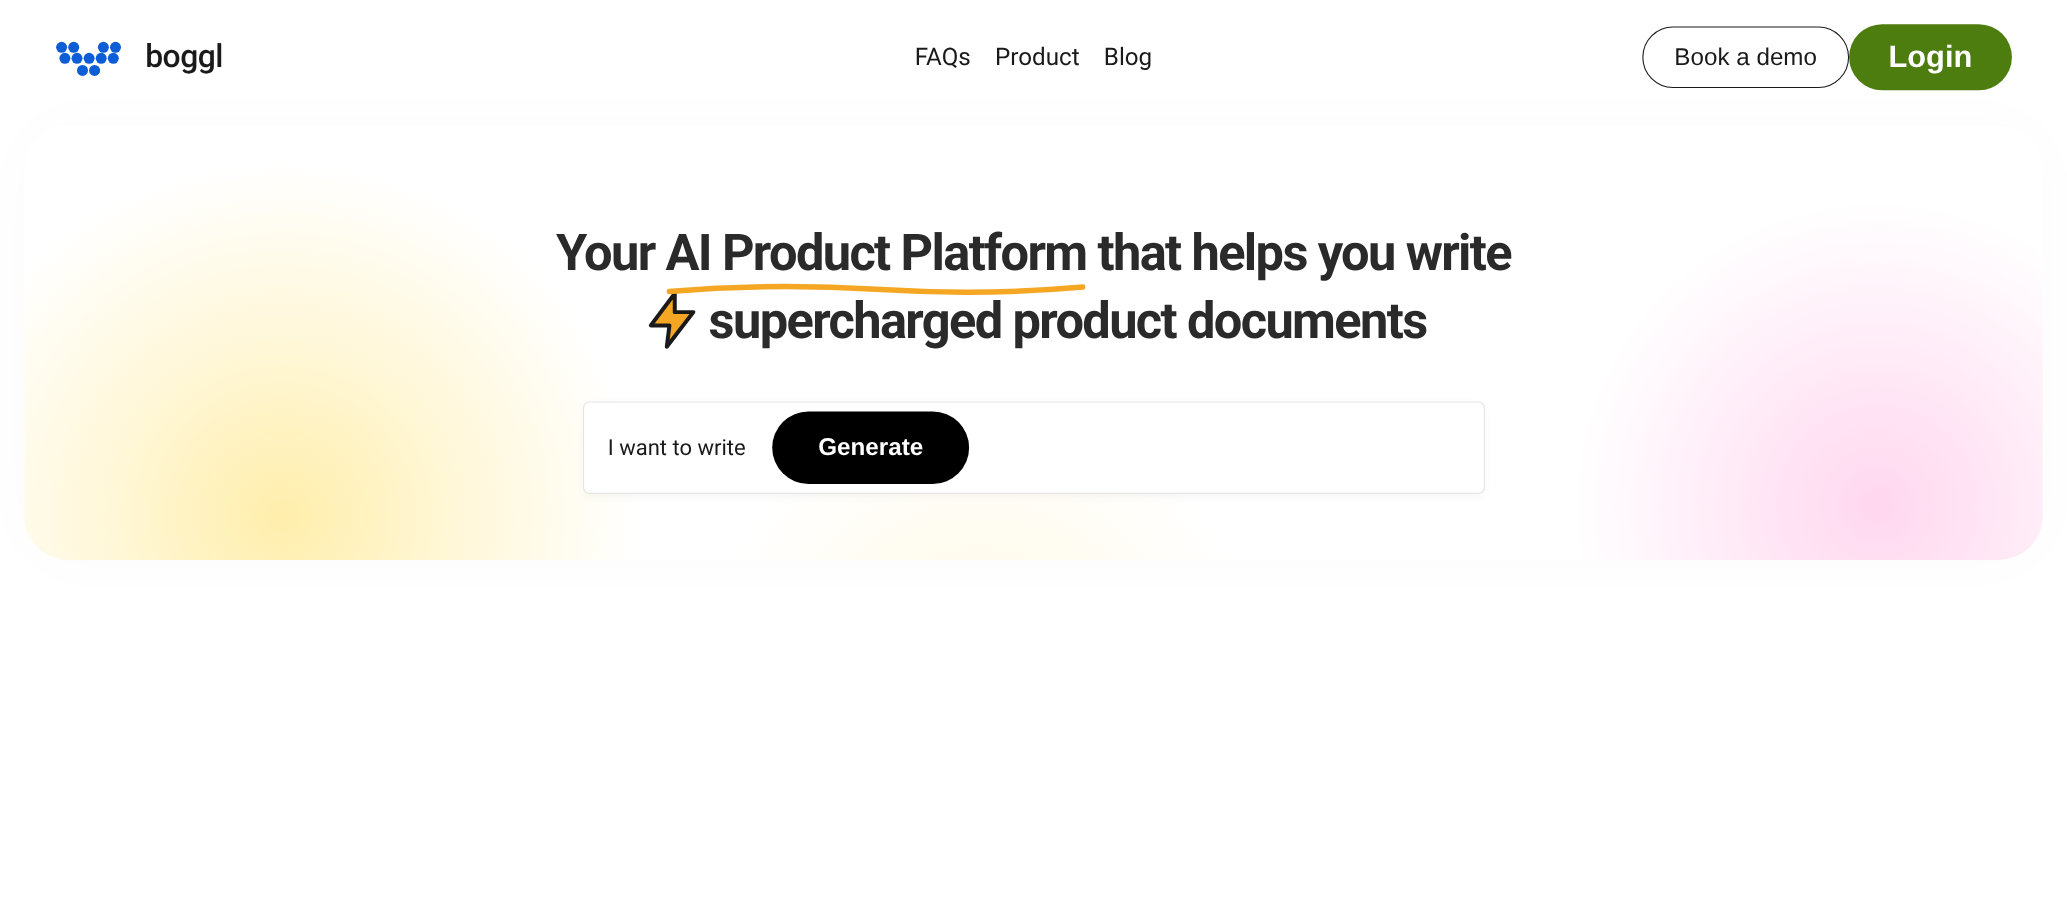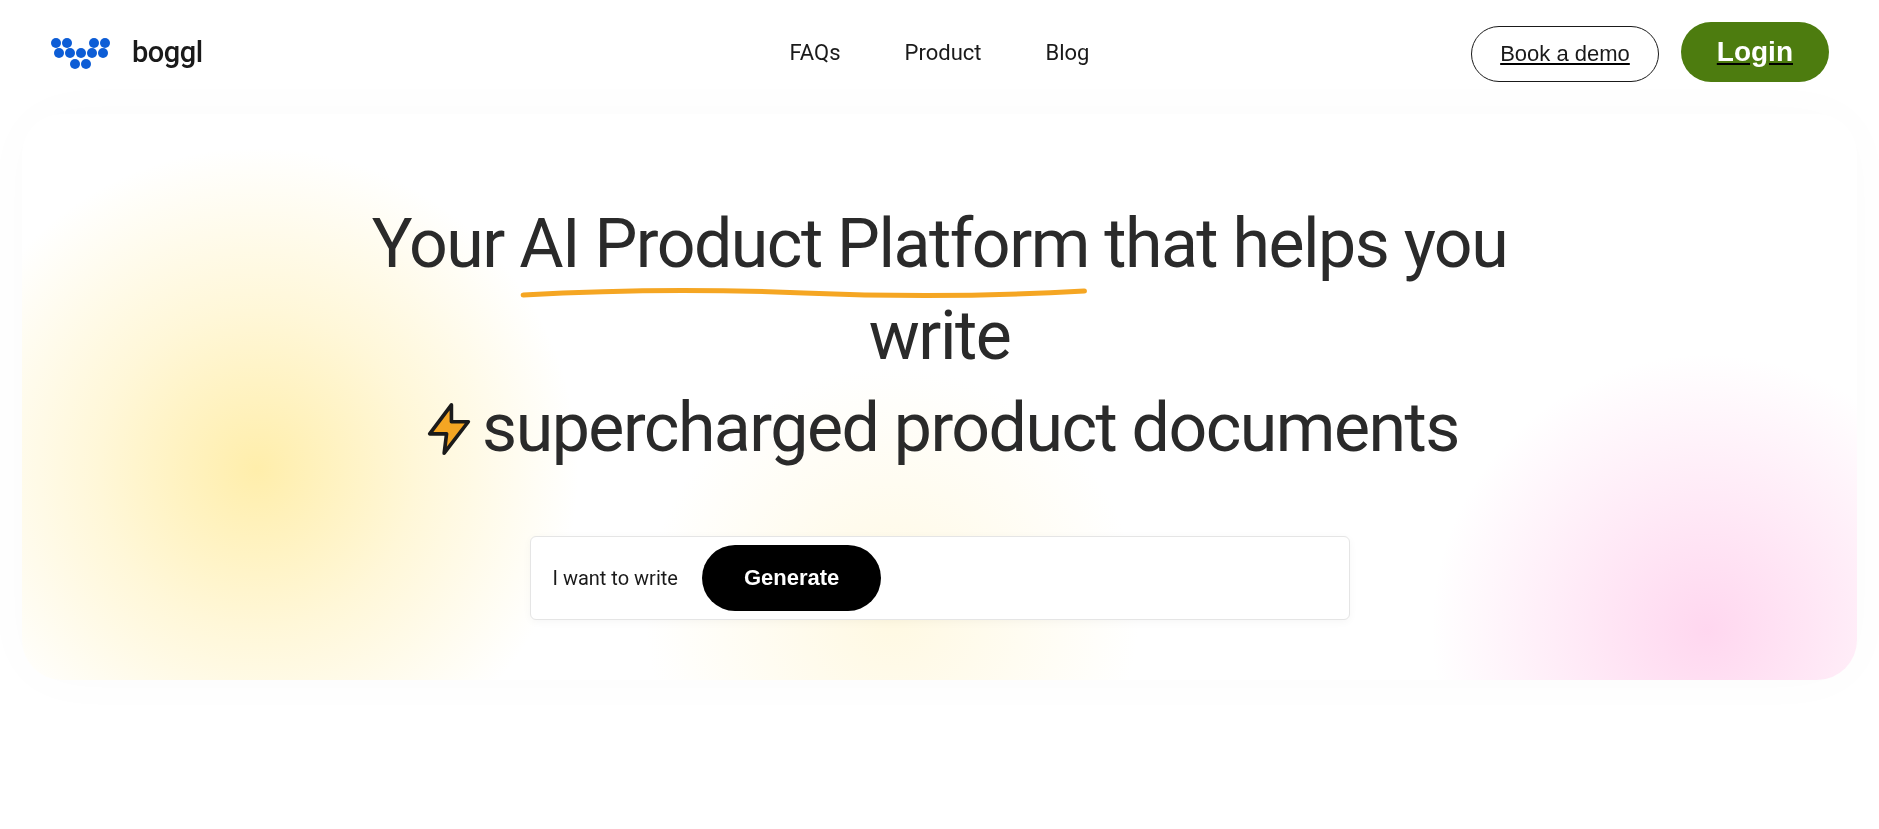--- a/index.html
+++ b/index.html
@@ -39,39 +39,37 @@
     
     .logo-text {
       font-size: 29px;
       font-weight: 500;
       color: #1a1a1a;
       letter-spacing: -0.5px;
     }
     
     .nav-center {
       display: flex;
-      gap: 64px;
+      gap: 22px;
       position: absolute;
       left: 50%;
       transform: translateX(-50%);
       text-align: right;
     }
     
     .nav-link {
       font-size: 22px;
       color: #1a1a1a;
       text-decoration: none;
       cursor: pointer;
     }
     
     .header-right {
       display: flex;
-      gap: 22px;
-      align-items: flex-end;
-      text-decoration: underline;
+      align-items: center;
     }
     
     .btn-outline {
       padding: 14px 28px;
       border: 1.5px solid #1a1a1a;
       border-radius: 30px;
       background: #ffffff;
       font-size: 22px;
       font-weight: 500;
       color: #1a1a1a;
@@ -134,22 +132,22 @@
     }
     
     .hero-content {
       position: relative;
       z-index: 2;
       max-width: 1200px;
       margin: 0 auto;
     }
     
     .hero-title {
-      font-size: 68px;
-      font-weight: 400;
+      font-size: 46px;
+      font-weight: 700;
       color: #2a2a2a;
       line-height: 1.35;
       letter-spacing: -1.5px;
     }
     
     .underline-wrap {
       position: relative;
       display: inline-block;
     }
     
@@ -174,21 +172,21 @@
       margin-top: 44px;
       font-size: 24px;
       color: #3a3a3a;
     }
     
     .accent-text {
       color: #e8255e;
     }
     
     .prompt-bar {
-      margin: 62px auto 0;
+      margin: 42px auto 0;
       max-width: 820px;
       display: flex;
       align-items: center;
       background: #ffffff;
       border: 1px solid #e5e5e5;
       border-radius: 6px;
       padding: 8px 8px 8px 22px;
       box-shadow: 0 2px 8px rgba(0,0,0,0.04);
       position: relative;
       z-index: 3;

